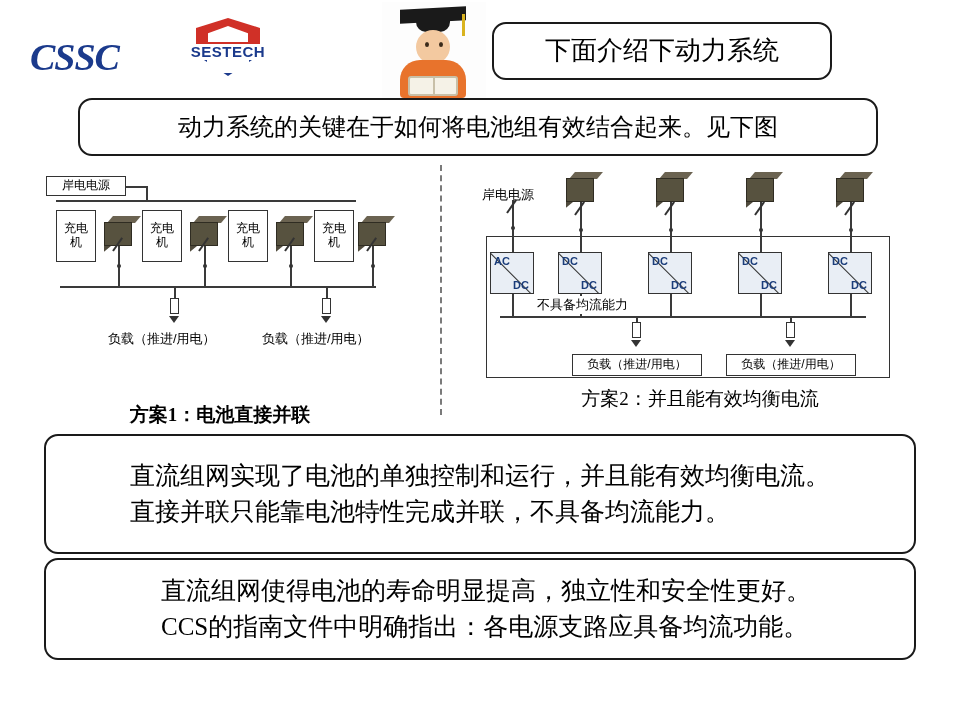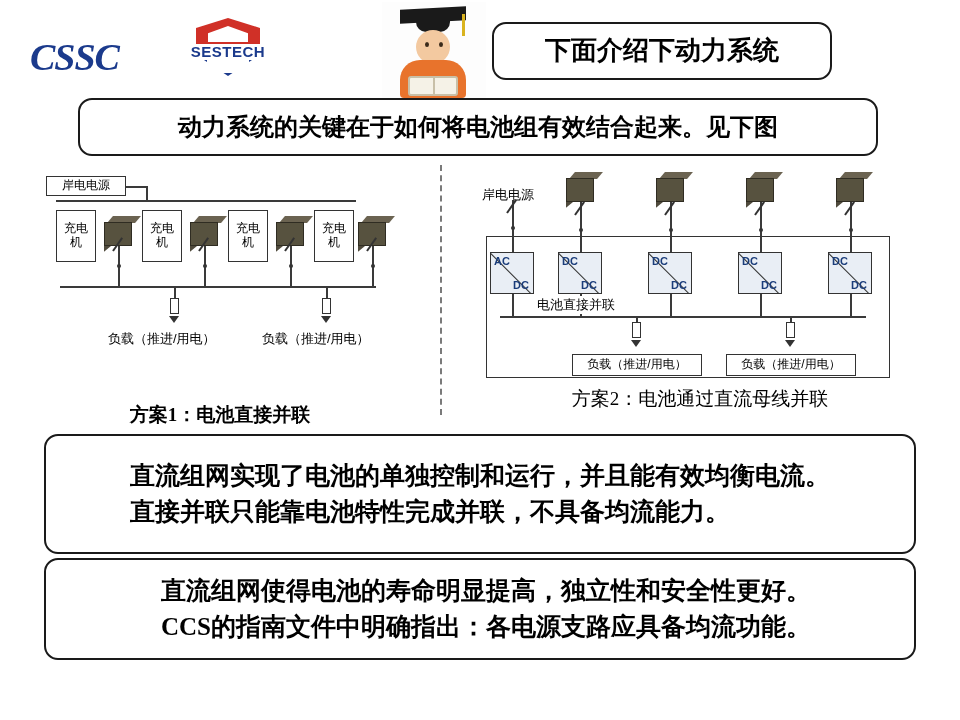--- a/index.html
+++ b/index.html
@@ -132,21 +132,21 @@
     position: absolute;
     border: 2px solid #1a1a1a;
     border-radius: 14px;
     background: #ffffff;
     display: flex;
     align-items: center;
     justify-content: center;
   }
   .rbox-text {
     font-family: "Liberation Serif", serif;
-    font-weight: bold;
+    font-weight: normal;
     color: #000;
     text-align: center;
     line-height: 1.45;
     white-space: pre-line;
   }
 
   #title-box { left: 492px; top: 22px; width: 340px; height: 58px; }
   #title-box .rbox-text { font-size: 26px; }
 
   #key-box { left: 78px; top: 98px; width: 800px; height: 58px; }
@@ -469,35 +469,35 @@
     <div class="t2">DC</div>
   </div>
 
   <div class="wire-v" style="left:512px; top:134px; height:22px;"></div>
   <div class="wire-v" style="left:580px; top:134px; height:22px;"></div>
   <div class="wire-v" style="left:670px; top:134px; height:22px;"></div>
   <div class="wire-v" style="left:760px; top:134px; height:22px;"></div>
   <div class="wire-v" style="left:850px; top:134px; height:22px;"></div>
 
   <div class="wire-h" style="left:500px; top:156px; width:366px;"></div>
-  <div class="label-plain" style="left:534px; top:136px; background:#fff; padding:0 3px;">电池直接并联</div>
+  <div class="label-plain" style="left:534px; top:136px; background:#fff; padding:0 3px;">不具备均流能力</div>
 
   <div class="wire-v" style="left:636px; top:156px; height:22px;"></div>
   <div class="wire-v" style="left:790px; top:156px; height:22px;"></div>
   <div class="fuse" style="left:632px; top:162px;"></div>
   <div class="fuse" style="left:786px; top:162px;"></div>
   <div class="arrow-down" style="left:631px; top:180px;"></div>
   <div class="arrow-down" style="left:785px; top:180px;"></div>
 
   <div class="node-box" style="left:572px; top:194px; width:130px; height:22px; font-size:12px;">负载（推进/用电）</div>
   <div class="node-box" style="left:726px; top:194px; width:130px; height:22px; font-size:12px;">负载（推进/用电）</div>
 </div>
 
 <div class="cap-label" id="scheme1-caption">方案1：电池直接并联</div>
-<div class="cap-label" id="scheme2-caption">方案2：电池通过直流母线并联</div>
+<div class="cap-label" id="scheme2-caption">方案2：并且能有效均衡电流</div>
 
 <div class="rbox" id="note1-box">
   <div class="rbox-text">直流组网实现了电池的单独控制和运行，并且能有效均衡电流。
 直接并联只能靠电池特性完成并联，不具备均流能力。</div>
 </div>
 
 <div class="rbox" id="note2-box">
   <div class="rbox-text">直流组网使得电池的寿命明显提高，独立性和安全性更好。
 CCS的指南文件中明确指出：各电源支路应具备均流功能。</div>
 </div>

